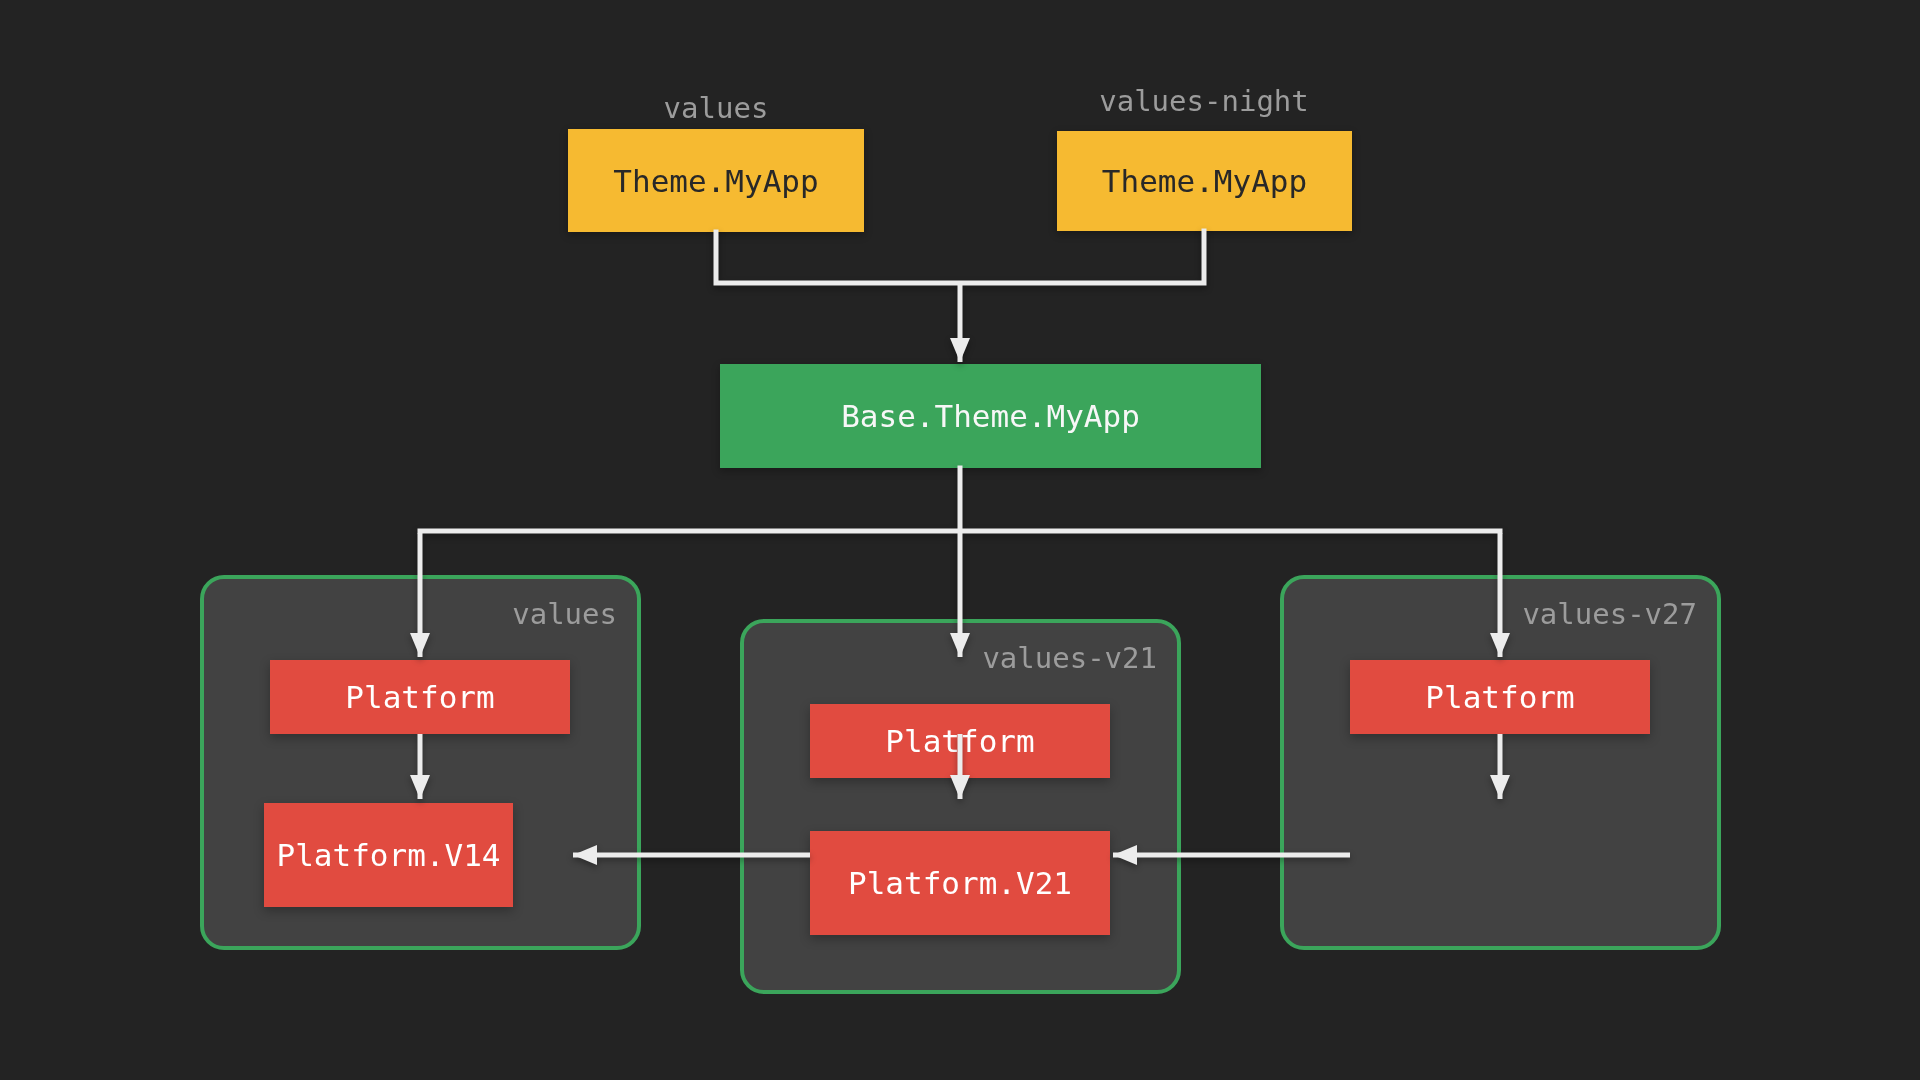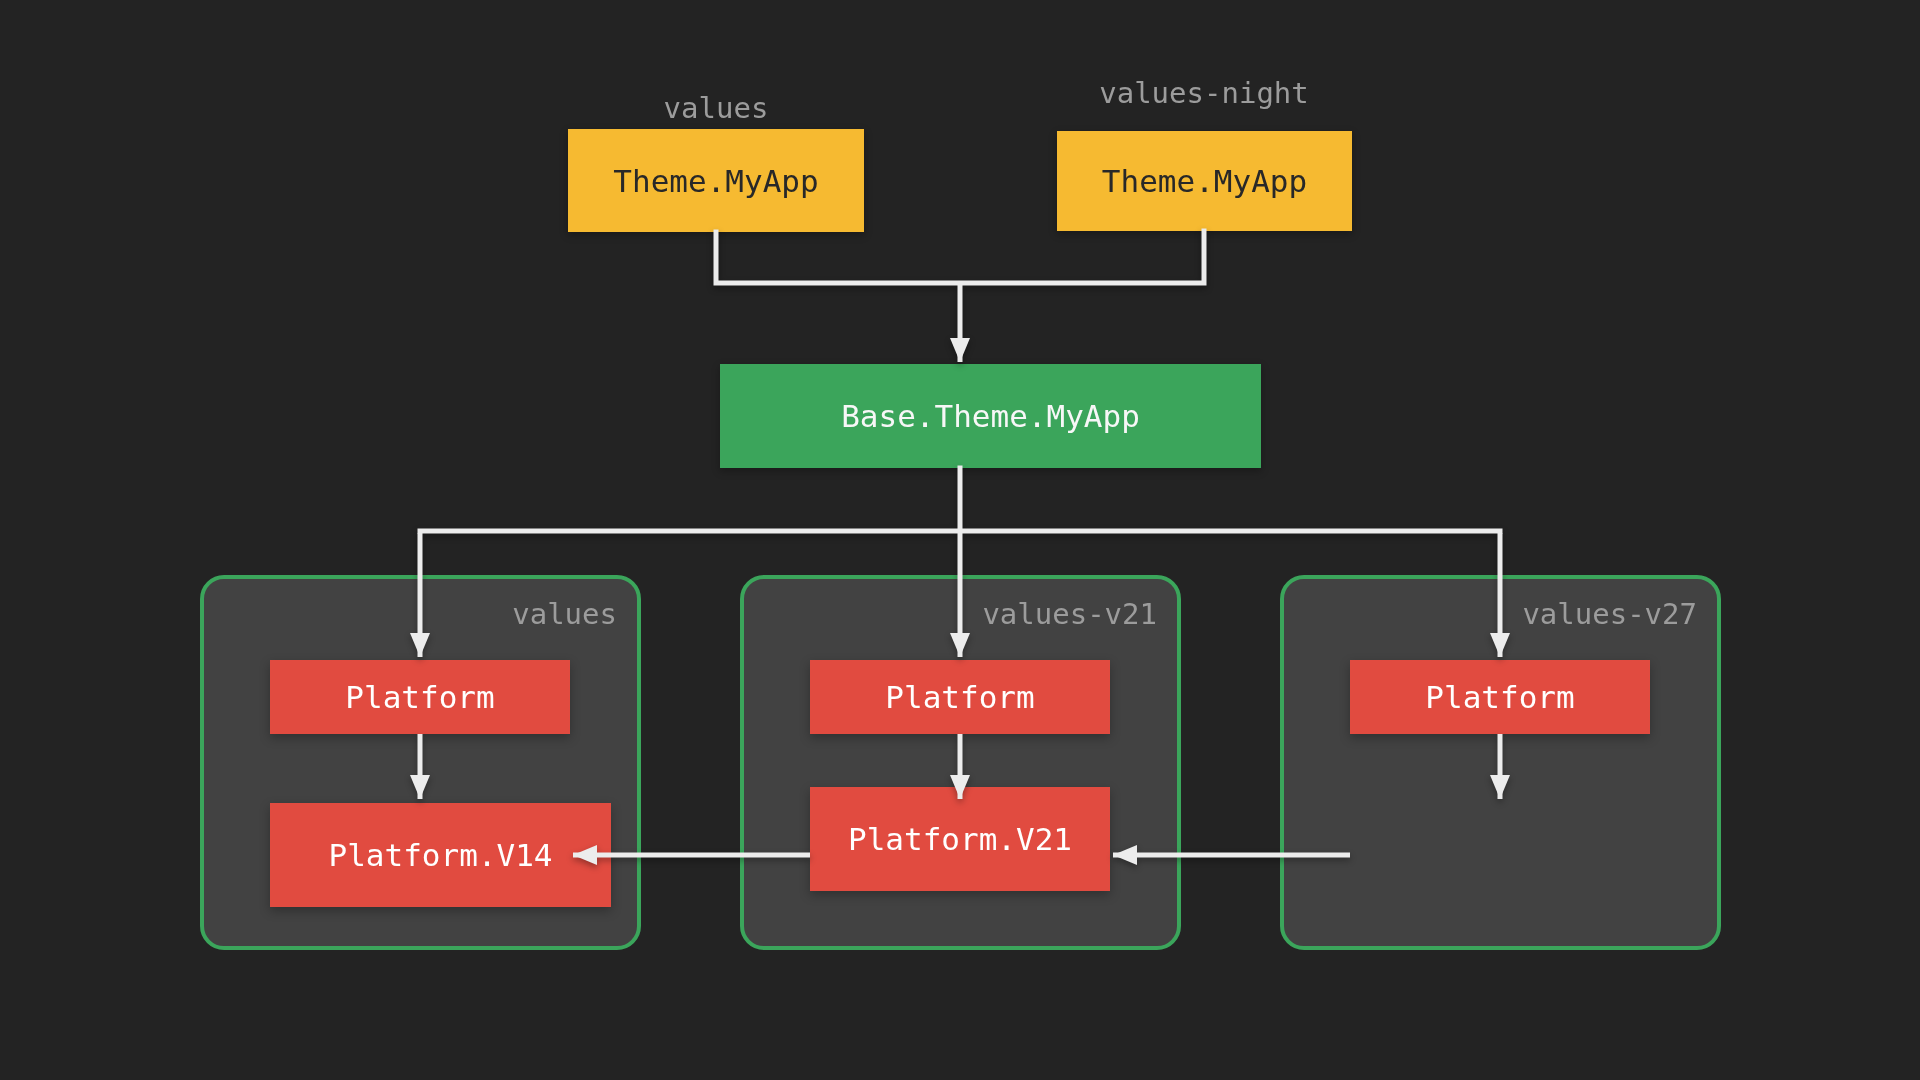--- a/index.html
+++ b/index.html
@@ -69,34 +69,34 @@
     stroke-width: 5;
     fill: none;
   }
 </style>
 </head>
 <body>
 
 <div class="canvas">
 
   <div class="qualifier-label" style="left:716px; top:91px;">values</div>
-  <div class="qualifier-label" style="left:1204px; top:76px;">values-night</div>
+  <div class="qualifier-label" style="left:1204px; top:84px;">values-night</div>
 
   <div class="node yellow" style="left:568px; top:129px; width:296px; height:103px;">Theme.MyApp</div>
   <div class="node yellow" style="left:1057px; top:131px; width:295px; height:100px;">Theme.MyApp</div>
 
   <div class="node green" style="left:690px; top:364px; width:541px; height:104px;">Base.Theme.MyApp</div>
 
   <div class="group" style="left:200px;">
     <div class="group-label">values</div>
     <div class="node red" style="left:66px; top:81px; width:300px; height:74px;">Platform</div>
-    <div class="node red" style="left:66px; top:224px; width:341px; height:104px;">Platform.V14</div>
+    <div class="node red" style="left:60px; top:224px; width:249px; height:104px;">Platform.V14</div>
   </div>
 
-  <div class="group" style="left:740px;">
+  <div class="group" style="left:740px;margin-top:44px;">
     <div class="group-label">values-v21</div>
     <div class="node red" style="left:66px; top:81px; width:300px; height:74px;">Platform</div>
     <div class="node red" style="left:66px; top:208px; width:300px; height:104px;">Platform.V21</div>
   </div>
 
   <div class="group" style="left:1280px;">
     <div class="group-label">values-v27</div>
     <div class="node red" style="left:66px; top:81px; width:300px; height:74px;">Platform</div>
   </div>
 

